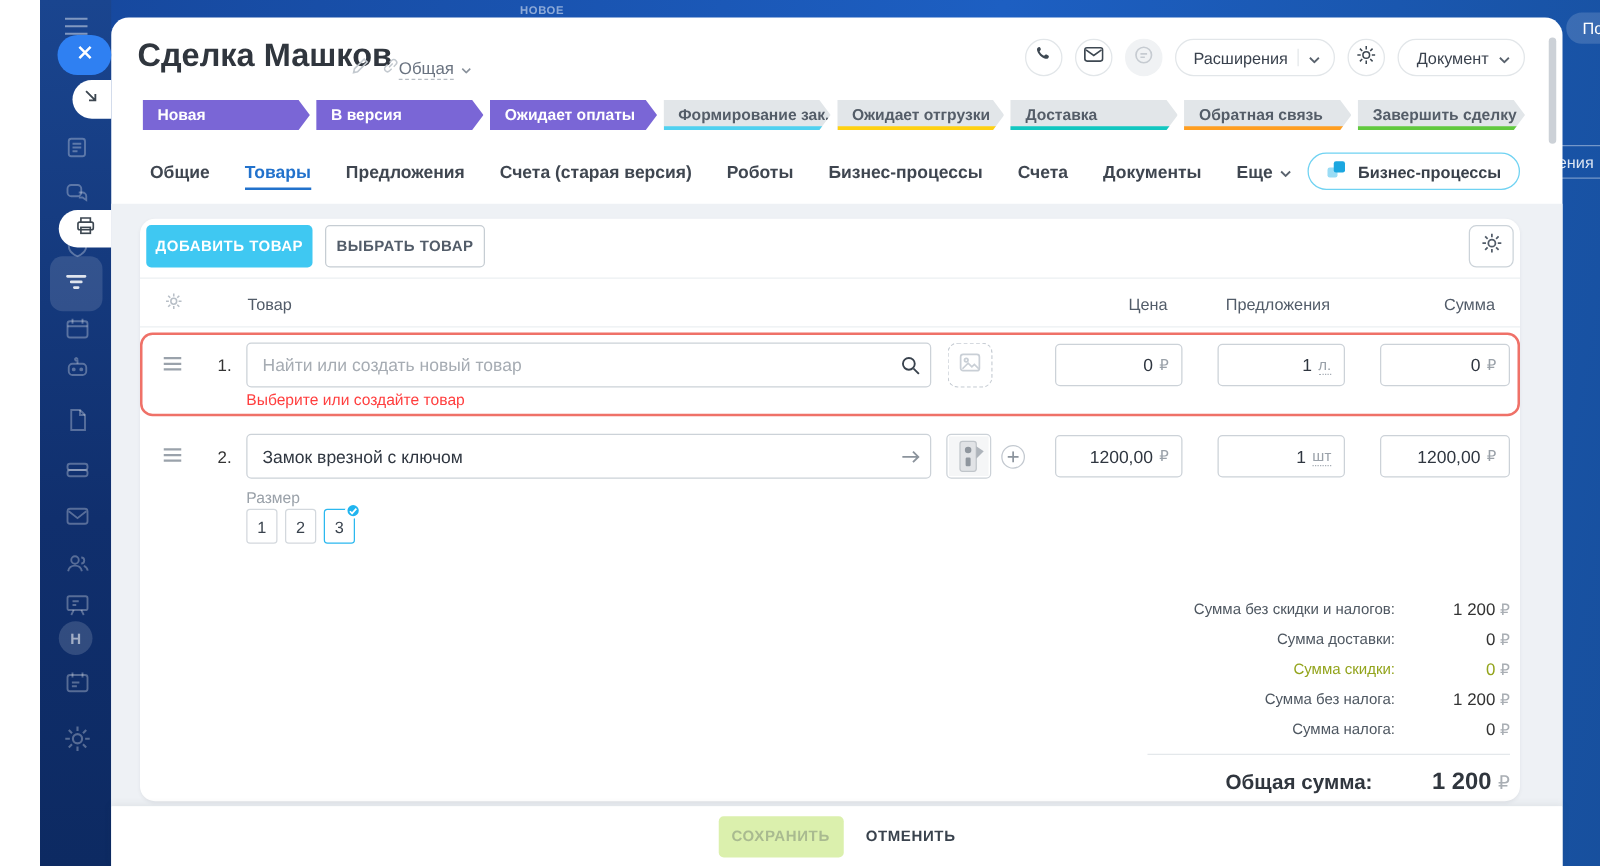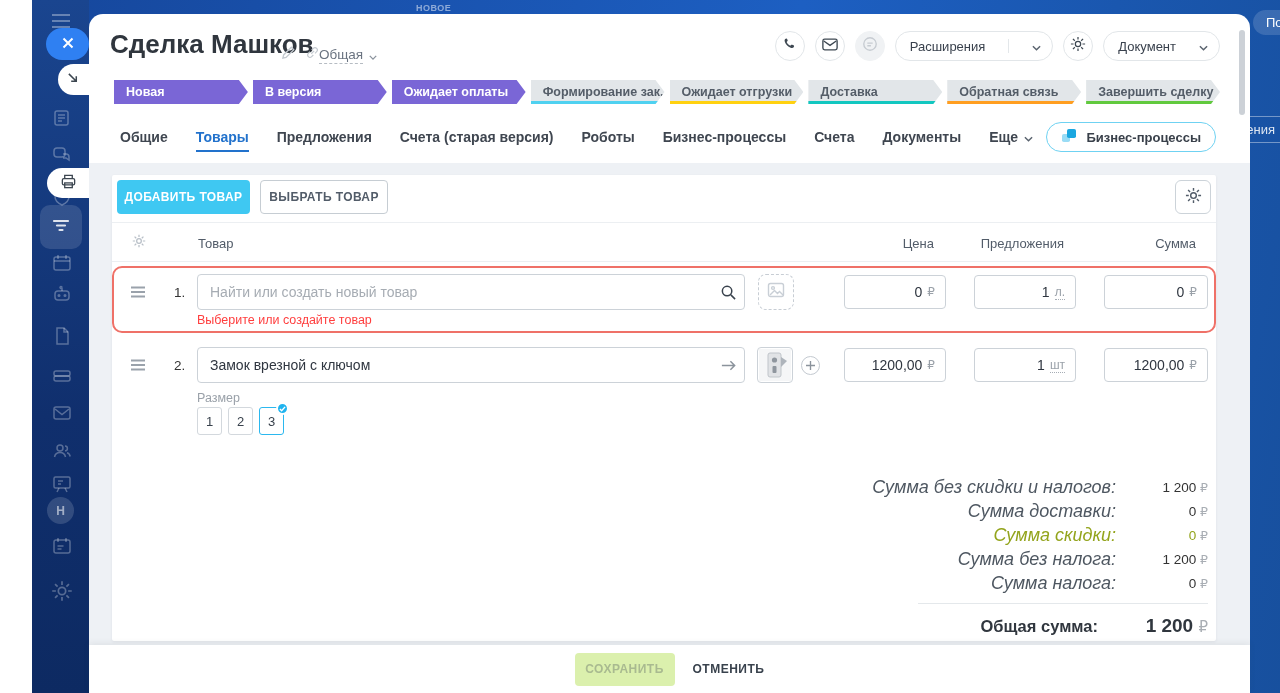--- a/index.html
+++ b/index.html
@@ -50,21 +50,21 @@
   .deal-title { position:absolute; left:21px; top:15px; font-size:26px; font-weight:600; color:#30363e; }
   .title-ic { position:absolute; top:31px; color:#c3c9cf; cursor:pointer; }
   .pipe-sel { position:absolute; left:230px; top:32px; display:flex; align-items:center; gap:6px;
               cursor:pointer; }
   .pipe-sel .lbl { font-size:13.5px; color:#6a7380; border-bottom:1px dashed #b6bcc3; padding-bottom:1px; }
 
   .hgroup { position:absolute; right:30px; top:17px; display:flex; gap:10px; align-items:center; }
   .hbtn { height:30px; min-width:30px; border-radius:15px; border:1px solid #e2e6e9; background:#fff;
           display:flex; align-items:center; justify-content:center; color:#3e4852; cursor:pointer; }
   .hbtn.disabled { background:#f0f2f4; border-color:#f0f2f4; color:#c6cbd1; }
-  .hdrop { padding:0 11px 0 14px; gap:23px; font-size:13px; color:#39414d; font-weight:500; }
+  .hdrop { padding:0 11px 0 14px; gap:8px; font-size:13px; color:#39414d; font-weight:500; }
   .hdrop .vdiv { width:1px; height:14px; background:#e3e7ea; }
   .chev { color:#5a636e; }
 
   
   .stages { position:absolute; left:25px; right:30px; top:66px; height:24px; display:flex; gap:5px; }
   .stage { flex:1; position:relative; display:flex; align-items:center; padding-left:12px;
            font-size:12.5px; font-weight:bold; cursor:pointer; white-space:nowrap; overflow:hidden;
            clip-path:polygon(0 0, calc(100% - 9px) 0, 100% 50%, calc(100% - 9px) 100%, 0 100%); }
   .stage.done { background:#7a66d6; color:#fff; }
   .stage.todo { background:#e2e6e9; color:#545d68; }
@@ -76,21 +76,21 @@
   .tab.active { color:#2272cc; }
   .tab.active::after { content:''; position:absolute; left:0; right:0; bottom:7px; height:2px; background:#2272cc; }
   .tab-more { display:flex; align-items:center; gap:6px; }
   .bp-pill { position:absolute; right:34px; top:108px; height:30px; border:1.5px solid #6fd2f2;
              border-radius:16px; background:#fff; display:flex; align-items:center; gap:8px;
              padding:0 14px; font-size:13px; font-weight:600; color:#39404a; cursor:pointer; }
 
   
   .content { position:absolute; left:0; right:0; top:149px; height:482px; background:#eef1f5; }
   .card { position:absolute; left:23px; top:12px; width:1104px; height:466px; background:#fff;
-          border-radius:2px; box-shadow:0 1px 3px rgba(60,70,80,.08); }
+          border-radius:12px; box-shadow:0 1px 3px rgba(60,70,80,.08); }
 
   .btn-add { position:absolute; left:5px; top:5px; width:133px; height:34px; border-radius:4px;
              background:#3fc8f2; color:#fff; font-size:12px; font-weight:bold; letter-spacing:.4px;
              border:none; display:flex; align-items:center; justify-content:center; cursor:pointer; }
   .btn-choose { position:absolute; left:148px; top:5px; width:128px; height:34px; border-radius:4px;
                 background:#fff; border:1px solid #c6cdd3; color:#525c69; font-size:12px; font-weight:bold;
                 letter-spacing:.4px; display:flex; align-items:center; justify-content:center; cursor:pointer; }
   .btn-gear { position:absolute; right:5px; top:5px; width:36px; height:34px; border-radius:6px;
               background:#fff; border:1px solid #ccd3d9; color:#525c69;
               display:flex; align-items:center; justify-content:center; cursor:pointer; }
@@ -135,21 +135,21 @@
   .chip { position:absolute; top:232px; width:25px; height:28px; border:1px solid #d3d8dd; border-radius:3px;
           background:#fff; font-size:13px; color:#39424d; display:flex; align-items:center;
           justify-content:center; cursor:pointer; }
   .chip.sel { border-color:#2bb8ef; }
   .chip-badge { position:absolute; right:-6px; top:-6px; width:13px; height:13px; border-radius:50%;
                 background:#20b4ef; border:2px solid #fff; display:flex; align-items:center;
                 justify-content:center; }
 
   .totals { position:absolute; right:8px; top:300px; width:480px; }
   .trow { height:24px; display:flex; align-items:center; justify-content:flex-end; }
-  .trow .tl { font-size:18px; color:#4e5761;font-style:italic; }
+  .trow .tl { font-size:12px; color:#4e5761; }
   .trow .tv { width:92px; text-align:right; font-size:13.5px; color:#333; }
   .trow .tv .rub { color:#a9aeb4; font-size:12.5px; }
   .trow.discount .tl, .trow.discount .tv { color:#93a41c; }
   .trow.discount .tv .rub { color:#a9aeb4; }
   .tdiv { margin:8px 0 8px auto; width:290px; height:1px; background:#e4e8eb; }
   .grand { display:flex; align-items:center; justify-content:flex-end; height:28px; }
   .grand .tl { font-size:16.5px; font-weight:bold; color:#30363e; }
   .grand .tv { width:110px; text-align:right; font-size:19px; font-weight:bold; color:#30363e; }
   .grand .tv .rub { font-size:15px; color:#a9aeb4; font-weight:normal; }
 

